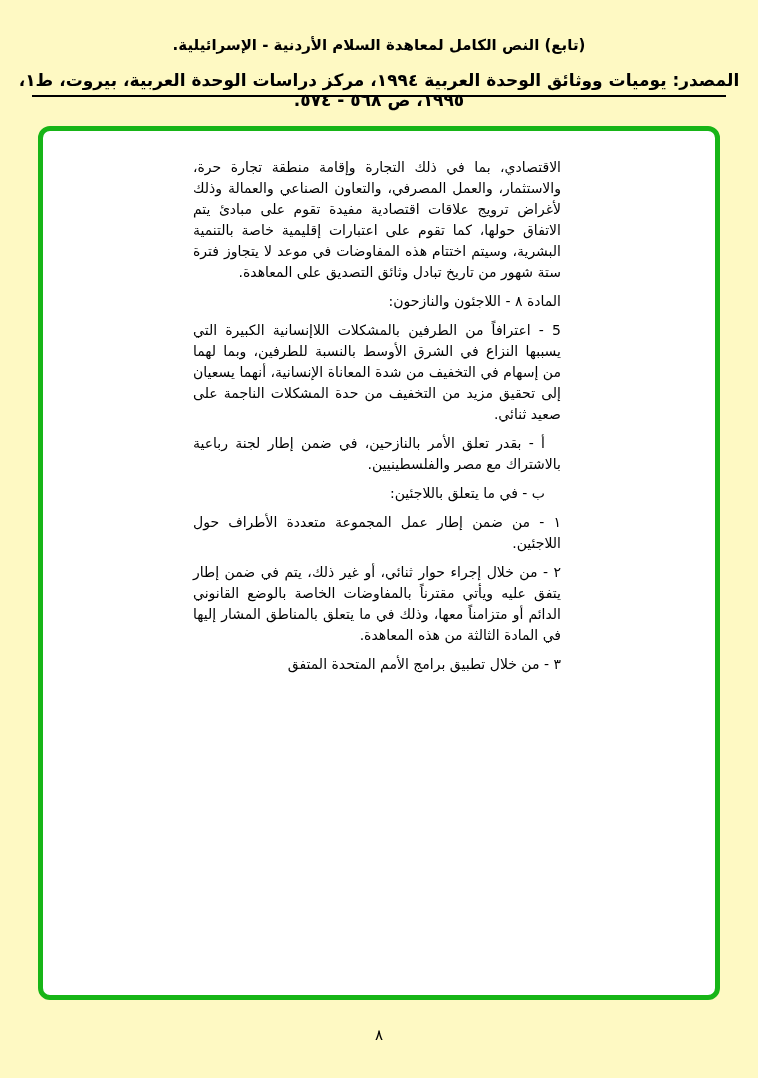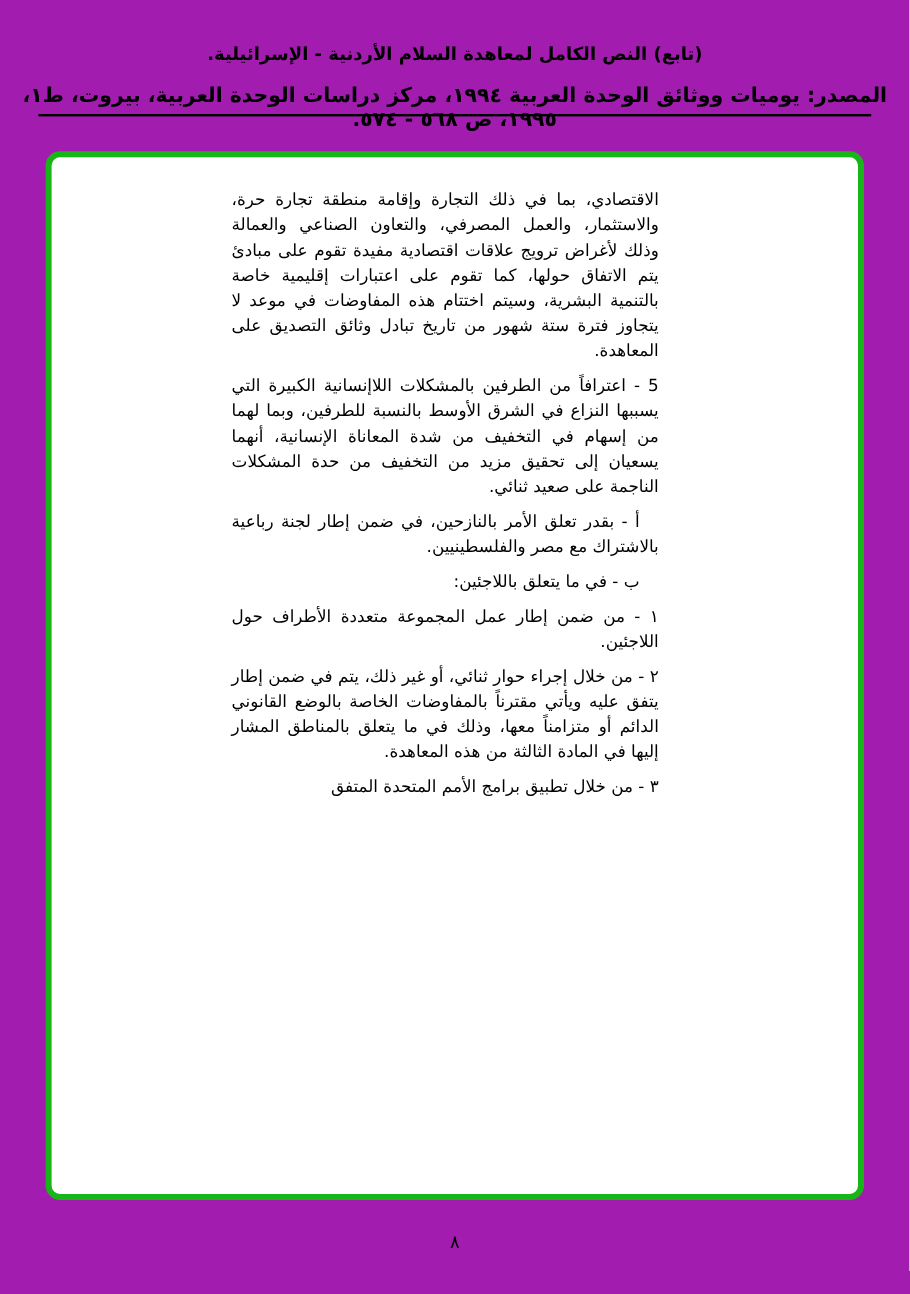--- a/index.html
+++ b/index.html
@@ -5,21 +5,21 @@
   html, body {
     margin: 0;
     padding: 0;
     background: #ffffff;
     font-family: "DejaVu Sans", sans-serif;
   }
   .page {
     position: relative;
     width: 758px;
     height: 1078px;
-    background: #a21caf;
+    background: #fef9c3;
     overflow: hidden;
     direction: rtl;
   }
   .doc-title {
     position: absolute;
     top: 36px;
     left: 0;
     right: 0;
     text-align: center;
     font-weight: bold;
@@ -60,21 +60,21 @@
   .text-col {
     width: 372px;
     margin: 26px auto 0 auto;
     direction: rtl;
     text-align: justify;
     font-size: 14px;
     line-height: 21px;
     color: #000;
   }
   .para {
-    margin: 0 16px 8px 0;
+    margin: 0 4px 8px 0;
   }
   .para.heading {
     margin-top: 2px;
   }
   .para.sub-indent {
     text-indent: 16px; 
   }
   .page-number {
     position: absolute;
     top: 1026px;
@@ -92,20 +92,21 @@
 
   <div class="doc-title">(تابع) النص الكامل لمعاهدة السلام الأردنية - الإسرائيلية.</div>
 
   <div class="doc-source">المصدر: يوميات ووثائق الوحدة العربية ١٩٩٤، مركز دراسات الوحدة العربية، بيروت، ط١، ١٩٩٥، ص ٥٦٨ - ٥٧٤.</div>
 
   <hr class="header-rule">
 
   <div class="green-box">
     <div class="text-col">
       <p class="para">الاقتصادي، بما في ذلك التجارة وإقامة منطقة تجارة حرة، والاستثمار، والعمل المصرفي، والتعاون الصناعي والعمالة وذلك لأغراض ترويج علاقات اقتصادية مفيدة تقوم على مبادئ يتم الاتفاق حولها، كما تقوم على اعتبارات إقليمية خاصة بالتنمية البشرية، وسيتم اختتام هذه المفاوضات في موعد لا يتجاوز فترة ستة شهور من تاريخ تبادل وثائق التصديق على المعاهدة.</p>
+      <p class="para heading">المادة ٨ - اللاجئون والنازحون:</p>
       <p class="para">5 - اعترافاً من الطرفين بالمشكلات اللاإنسانية الكبيرة التي يسببها النزاع في الشرق الأوسط بالنسبة للطرفين، وبما لهما من إسهام في التخفيف من شدة المعاناة الإنسانية، أنهما يسعيان إلى تحقيق مزيد من التخفيف من حدة المشكلات الناجمة على صعيد ثنائي.</p>
       <p class="para sub-indent">أ - بقدر تعلق الأمر بالنازحين، في ضمن إطار لجنة رباعية بالاشتراك مع مصر والفلسطينيين.</p>
       <p class="para sub-indent">ب - في ما يتعلق باللاجئين:</p>
       <p class="para">١ - من ضمن إطار عمل المجموعة متعددة الأطراف حول اللاجئين.</p>
       <p class="para">٢ - من خلال إجراء حوار ثنائي، أو غير ذلك، يتم في ضمن إطار يتفق عليه ويأتي مقترناً بالمفاوضات الخاصة بالوضع القانوني الدائم أو متزامناً معها، وذلك في ما يتعلق بالمناطق المشار إليها في المادة الثالثة من هذه المعاهدة.</p>
       <p class="para">٣ - من خلال تطبيق برامج الأمم المتحدة المتفق</p>
     </div>
   </div>
 
   <div class="page-number">٨</div>

